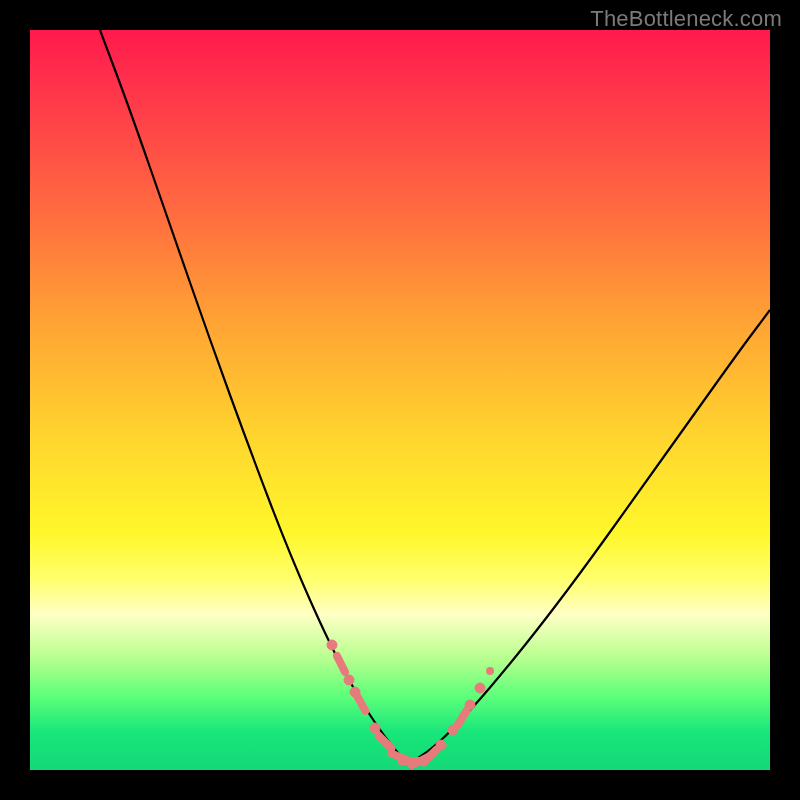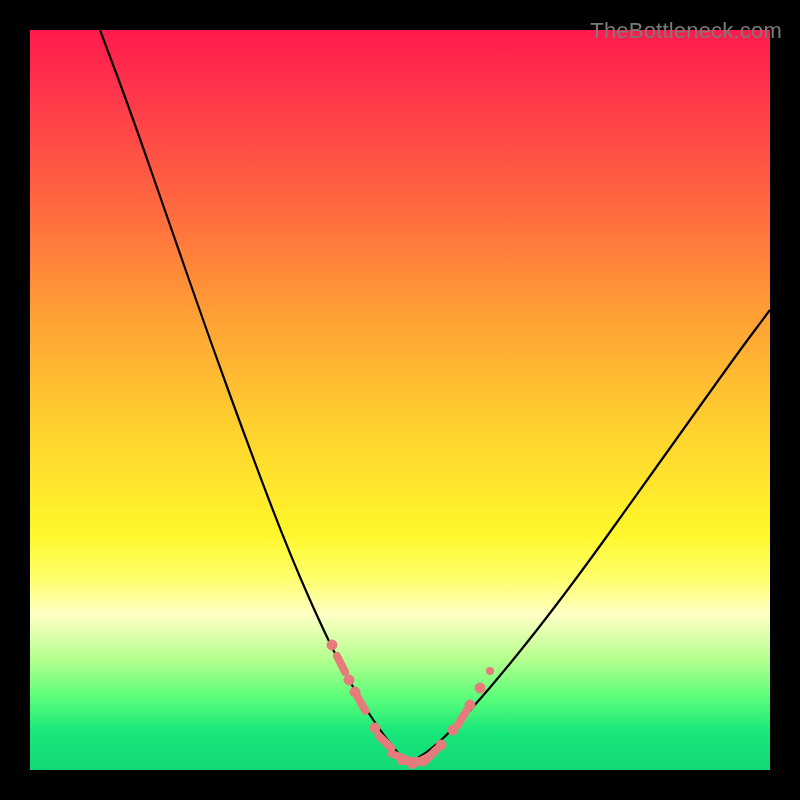--- a/index.html
+++ b/index.html
@@ -27,21 +27,21 @@
       #ffff6a 74%,
       #ffffc5 79%,
       #b6ff8e 85%,
       #5dff7a 90%,
       #17e67a 95%,
       #14d877 100%
     );
   }
   .watermark {
     position: absolute;
-    top: 18px;
+    top: 6px;
     right: 18px;
     color: #7a7a7a;
     font-size: 22px;
     letter-spacing: 0.2px;
     font-weight: 400;
   }
   svg.plot {
     position: absolute;
     left: 30px;
     top: 30px;

